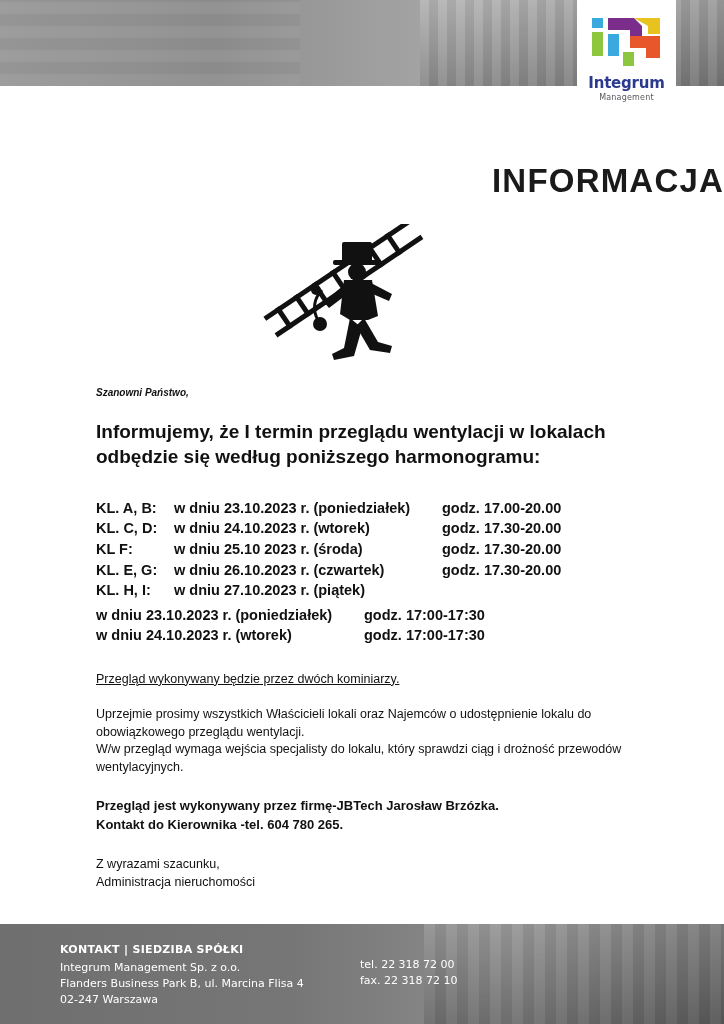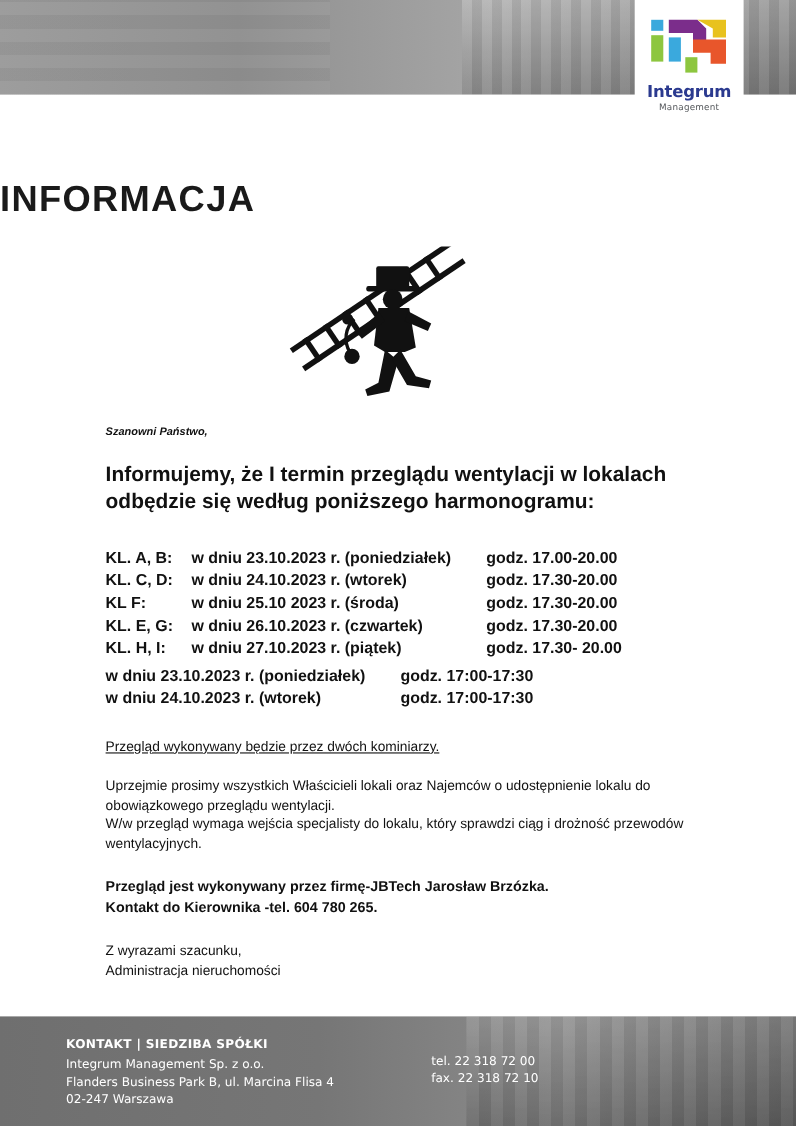--- a/index.html
+++ b/index.html
@@ -77,21 +77,21 @@
     margin-top: 1px;
   }
 
   
   .content {
     position: absolute;
     top: 130px; left: 0;
     width: 724px;
   }
   .doc-title {
-    text-align: left;
+    text-align: right;
     font-family: "Liberation Sans", sans-serif;
     font-weight: bold;
     font-size: 33px;
     letter-spacing: 1.2px;
     color: #1a1a1a;
     margin: 32px 0 0 0;
   }
 
   .chimney-wrap {
     margin: 24px auto 0 auto;
@@ -197,21 +197,21 @@
   .footer-inner {
     position: relative;
     z-index: 2;
     padding: 18px 0 0 60px;
     font-family: "DejaVu Sans", sans-serif;
     font-size: 11px;
     line-height: 1.45;
     display: flex;
   }
   .footer-left { width: 300px; }
-  .footer-right { width: 250px; margin-left: 32px; }
+  .footer-right { width: 250px; }
   .footer-head {
     font-weight: bold;
     letter-spacing: .3px;
     margin-bottom: 2px;
   }
   .footer-line { white-space: pre; }
 </style>
 </head>
 <body>
 
@@ -296,21 +296,20 @@
         <span class="sch-time">godz. 17.30-20.00</span>
       </div>
       <div class="schedule-row">
         <span class="sch-kl">KL. E, G:</span>
         <span class="sch-date">w dniu 26.10.2023 r. (czwartek)</span>
         <span class="sch-time">godz. 17.30-20.00</span>
       </div>
       <div class="schedule-row">
         <span class="sch-kl">KL. H, I:</span>
         <span class="sch-date">w dniu 27.10.2023 r. (piątek)</span>
-        <span class="sch-time">godz. 17.30- 20.00</span>
       </div>
     </div>
 
 
     <div>
       <div class="service-row">
         <span class="srv-date">w dniu 23.10.2023 r. (poniedziałek)</span>
         <span class="srv-time">godz. 17:00-17:30</span>
       </div>
       <div class="service-row">

